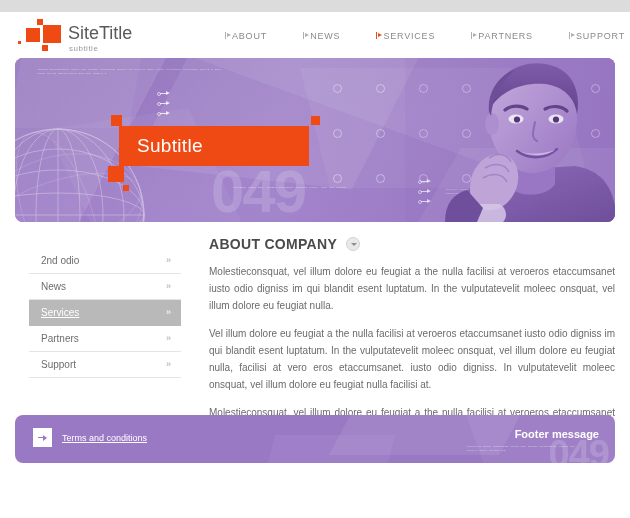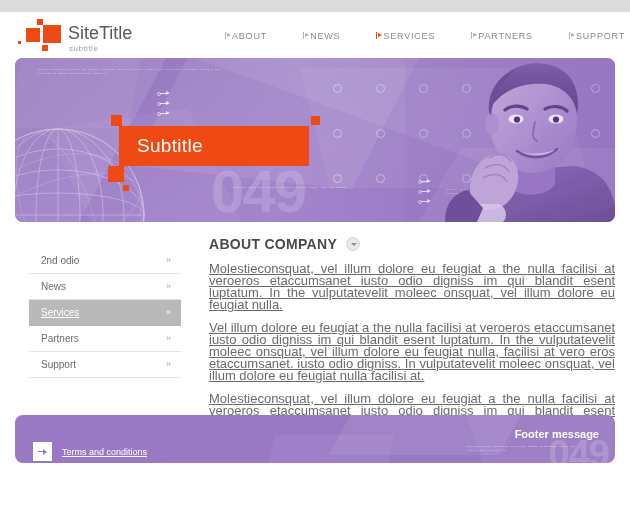--- a/index.html
+++ b/index.html
@@ -354,26 +354,25 @@
   }
   .toggle-circle::after {
     content: "";
     position: absolute;
     left: 4px; top: 5px;
     border-left: 3px solid transparent;
     border-right: 3px solid transparent;
     border-top: 3.5px solid #8e8e8e;
   }
   .article p {
-    font-size: 13px;
-    line-height: 12px;
+    font-size: 10px;
+    line-height: 17px;
     color: #6b6b6b;
     text-align: justify;
     margin-bottom: 11px;
-    text-decoration: underline;
   }
 
   
   .footer {
     position: absolute;
     left: 15px; top: 415px;
     width: 600px; height: 48px;
     border-radius: 8px;
     overflow: hidden;
     background: #9a79c4;
@@ -421,21 +420,21 @@
     font-size: 2.4px;
     line-height: 3.6px;
     color: rgba(255,255,255,0.55);
     letter-spacing: 0.15px;
     word-spacing: 1px;
     overflow: hidden;
     user-select: none;
   }
   .terms {
     position: absolute;
-    left: 18px; top: 27px;
+    left: 18px; top: 13px;
     display: flex;
     align-items: center;
     gap: 10px;
     z-index: 4;
   }
   .terms-btn {
     width: 19px; height: 19px;
     background: #ffffff;
     position: relative;
     cursor: pointer;

